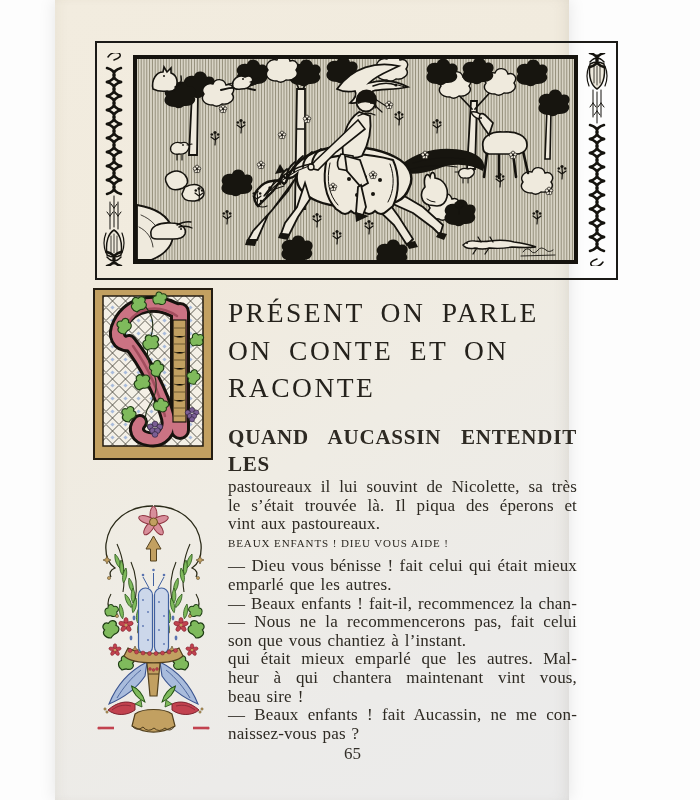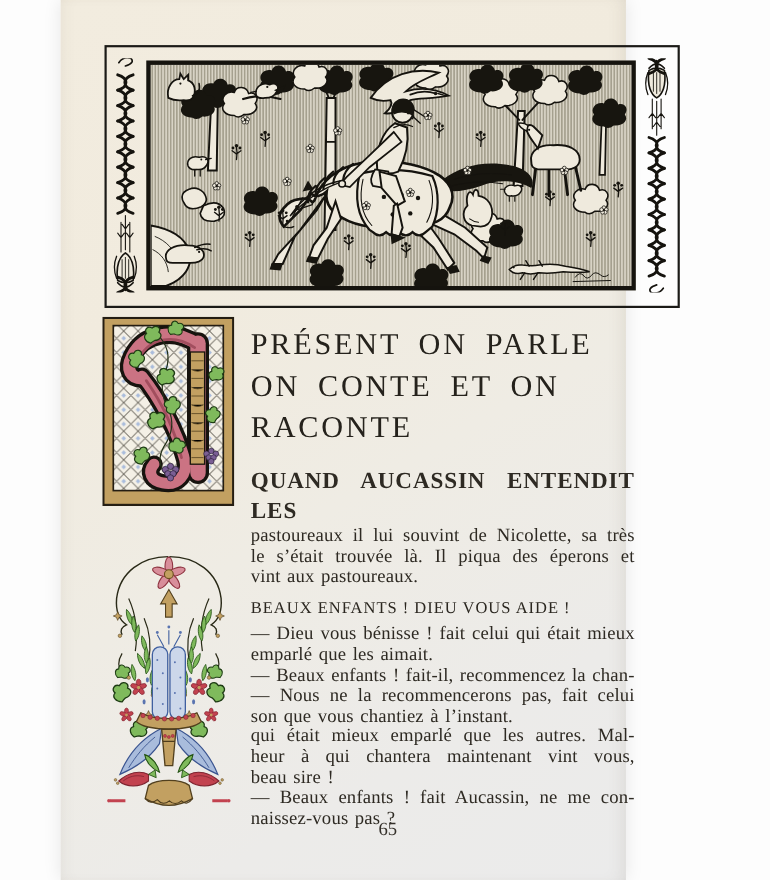--- a/index.html
+++ b/index.html
@@ -17,21 +17,21 @@
   .initial{position:absolute;left:38px;top:288px;width:120px;height:172px;}
   
   .ornament{position:absolute;left:40px;top:498px;width:117px;height:240px;}
   
   .title{position:absolute;left:173px;top:294px;width:360px;margin:0;font-weight:normal;
     font-size:27.5px;line-height:37.5px;letter-spacing:2.5px;word-spacing:7px;color:#25221c;}
   .textcol{position:absolute;left:173px;top:424px;width:349px;color:#2e2a23;}
   .lead{font-size:21px;line-height:27px;letter-spacing:.8px;text-align:justify;text-align-last:justify;font-weight:bold;}
   .line{font-size:17px;line-height:18.6px;letter-spacing:.15px;word-spacing:1.5px;text-align:justify;text-align-last:justify;}
   .line.end{text-align-last:left;}
-  .subhead{font-size:15px;line-height:18.6px;letter-spacing:.9px;margin-top:10px;color:#2b2720;}
+  .subhead{font-size:11px;line-height:18.6px;letter-spacing:.9px;margin-top:0;color:#2b2720;}
   .para2{margin-top:5px;}
   .folio{position:absolute;left:0;top:744px;width:595px;text-align:center;font-size:17px;color:#34302a;}
   
   .ik{stroke:#15130e;fill:none;stroke-linecap:round;}
   .wf{fill:#efeadd;stroke:#15130e;}
   .bf{fill:#17150f;stroke:none;}
   .lg{fill:var(--leaf-green);stroke:#245214;}
   .iv{fill:var(--leaf-green);stroke:#1e3c14;}
   .gold{fill:var(--tan-gold);stroke:#52401e;}
   .redf{fill:var(--red-flower);stroke:#7e2430;}
@@ -307,21 +307,21 @@
   </h1>
 
   <div class="textcol">
     <div class="lead">QUAND AUCASSIN ENTENDIT LES</div>
     <div class="line">pastoureaux il lui souvint de Nicolette, sa très</div>
     <div class="line">le s’était trouvée là. Il piqua des éperons et</div>
     <div class="line end">vint aux pastoureaux.</div>
     <div class="subhead">BEAUX ENFANTS ! DIEU VOUS AIDE !</div>
     <div class="para2">
       <div class="line">— Dieu vous bénisse ! fait celui qui était mieux</div>
-      <div class="line end">emparlé que les aimait.</div>
+      <div class="line end">emparlé que les autres.</div>
       <div class="line">— Beaux enfants ! fait-il, recommencez la chan-</div>
       <div class="line">— Nous ne la recommencerons pas, fait celui</div>
       <div class="line end">son que vous chantiez à l’instant.</div>
       <div class="line">qui était mieux emparlé que les autres. Mal-</div>
       <div class="line">heur à qui chantera maintenant vint vous,</div>
       <div class="line end">beau sire !</div>
       <div class="line">— Beaux enfants ! fait Aucassin, ne me con-</div>
       <div class="line end">naissez-vous pas ?</div>
     </div>
   </div>

